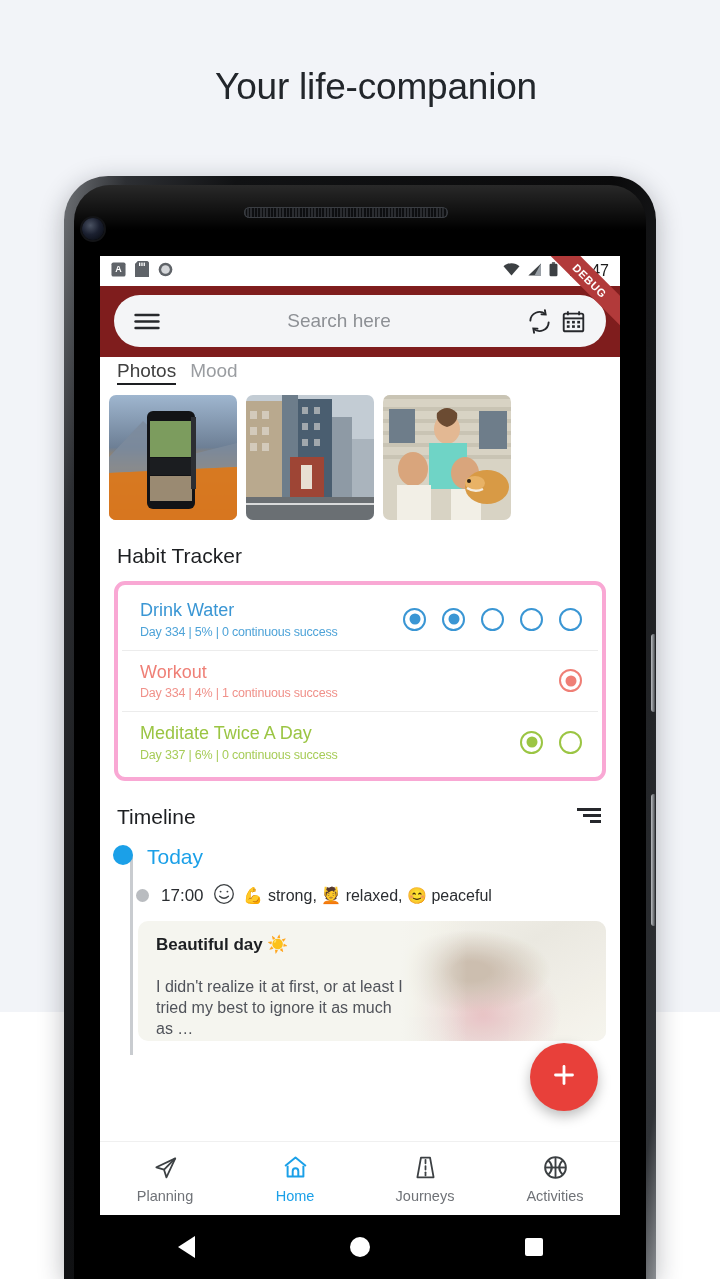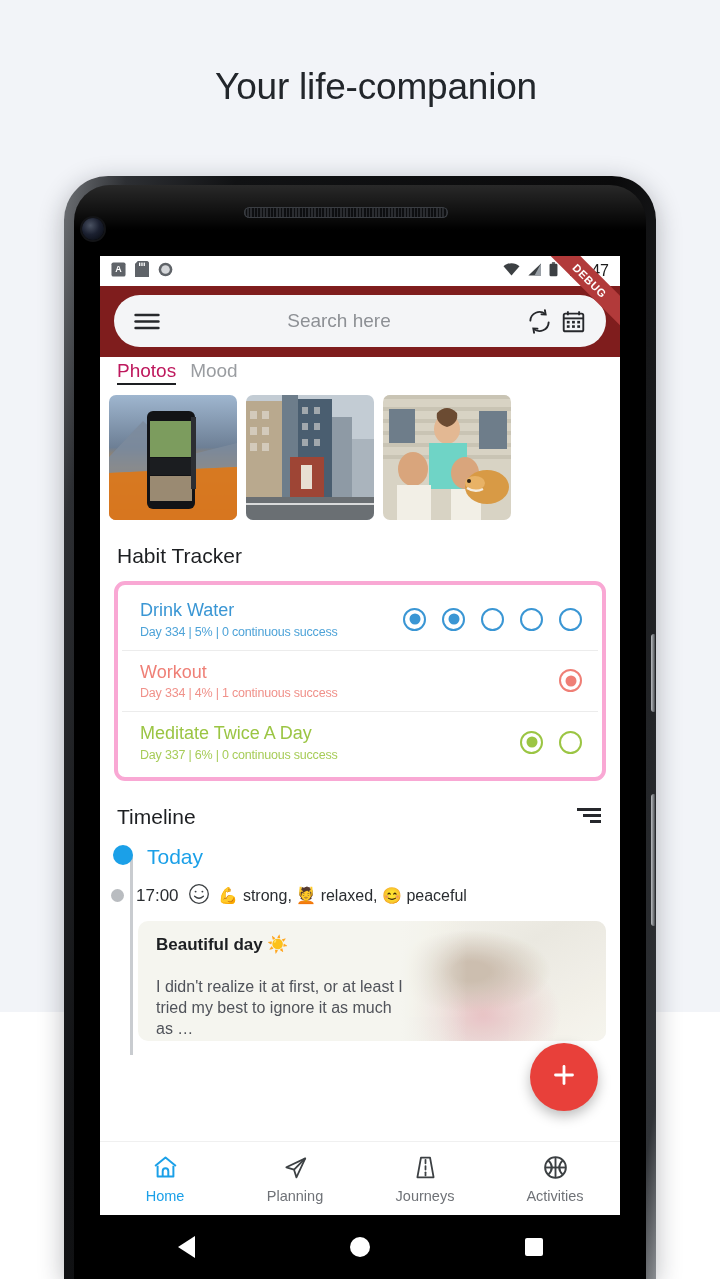--- a/index.html
+++ b/index.html
@@ -108,21 +108,21 @@
   }
   .search-text {
     flex: 1; text-align: center; font-size: 19px; color: #8d9095;
     margin-left: -8px;
   }
   .icon-btn { width: 34px; height: 34px; display:flex; align-items:center; justify-content:center; }
 
   
   .tabs { display: flex; align-items: baseline; gap: 14px; padding: 3px 17px 10px 17px; }
   .tab { font-size: 19px; color: #9a9da1; }
-  .tab.active { color: #be185d; border-bottom: 2px solid #1d1f22; padding-bottom: 1px; }
+  .tab.active { color: #404040; border-bottom: 2px solid #1d1f22; padding-bottom: 1px; }
 
   
   .photos { display: flex; gap: 9px; padding: 0 0 0 9px; }
   .photo { width: 128px; height: 125px; border-radius: 7px; overflow: hidden; position: relative; flex: none; }
 
   
   .section-title {
     font-size: 21px; font-weight: 500; color: #1d1f22;
     padding: 24px 17px 0 17px;
   }
@@ -156,21 +156,21 @@
   .tl-line {
     position: absolute; left: 30px; top: 26px; width: 3px; height: 200px;
     background: #c9ccd0;
   }
   .tl-node {
     display: flex; align-items: flex-start; gap: 14px; padding-left: 13px; position: relative;
   }
   .tl-bullet { width: 20px; height: 20px; border-radius: 50%; flex: none; z-index: 2; }
   .tl-bullet.small { width: 13px; height: 13px; margin-left: 3.5px; margin-right: 3.5px; }
   .tl-today { font-size: 21px; font-weight: 500; }
-  .tl-entry { display: flex; align-items: center; gap: 9px; padding-left: 7px; margin-top: 14px; position: relative; text-align: center; }
+  .tl-entry { display: flex; align-items: center; gap: 9px; padding-left: 32px; margin-top: 14px; position: relative; text-align: center; }
   .tl-time { font-size: 17px; color: #2a2d31; }
   .tl-moods { font-size: 16px; color: #2a2d31; white-space: nowrap; }
 
   
   .journal {
     position: relative; margin: 12px 14px 0 38px;
     border-radius: 10px; background: #f5f5ef;
     height: 120px; overflow: hidden;
   }
   .journal-photo {
@@ -496,38 +496,38 @@
       <svg width="30" height="30" viewBox="0 0 30 30">
           <g stroke="#fff" stroke-width="2.8" stroke-linecap="round">
             <line x1="15" y1="6.5" x2="15" y2="23.5"></line>
             <line x1="6.5" y1="15" x2="23.5" y2="15"></line>
           </g>
         </svg>
     </span>
   </div>
 
   <div class="bottomnav">
+    <div class="navitem">
+      <span>
+        <svg width="27" height="27" viewBox="0 0 26 26" fill="none" stroke="#3c4043" stroke-width="1.7" stroke-linejoin="round">
+            <path d="M22.4 4.2 4.2 12.8l7.4 2.3 2.3 7.4Z"></path>
+            <path d="M22.4 4.2 11.6 15.1"></path>
+          </svg>
+      </span>
+      <span class="navlabel">Planning</span>
+    </div>
     <div class="navitem active">
       <span>
         <svg width="27" height="27" viewBox="0 0 26 26" fill="none" stroke="#1ba0e8" stroke-width="1.9" stroke-linejoin="round">
             <path d="M3 11.5 13 3.4l10 8.1"></path>
             <path d="M5.4 11.3v10.4h15.2V11.3"></path>
             <path d="M10.3 21.7v-5.2a2.7 2.7 0 0 1 5.4 0v5.2"></path>
           </svg>
       </span>
       <span class="navlabel">Home</span>
-    </div>
-    <div class="navitem">
-      <span>
-        <svg width="27" height="27" viewBox="0 0 26 26" fill="none" stroke="#3c4043" stroke-width="1.7" stroke-linejoin="round">
-            <path d="M22.4 4.2 4.2 12.8l7.4 2.3 2.3 7.4Z"></path>
-            <path d="M22.4 4.2 11.6 15.1"></path>
-          </svg>
-      </span>
-      <span class="navlabel">Planning</span>
     </div>
     <div class="navitem">
       <span>
         <svg width="27" height="27" viewBox="0 0 26 26" fill="none" stroke="#3c4043" stroke-width="1.7" stroke-linejoin="round">
             <path d="M8.6 3.6h8.8l3.4 18.8H5.2Z"></path>
             <g stroke-linecap="round">
               <line x1="13" y1="5.6" x2="13" y2="9"></line>
               <line x1="13" y1="11.6" x2="13" y2="15"></line>
               <line x1="13" y1="17.6" x2="13" y2="20.6"></line>
             </g>

